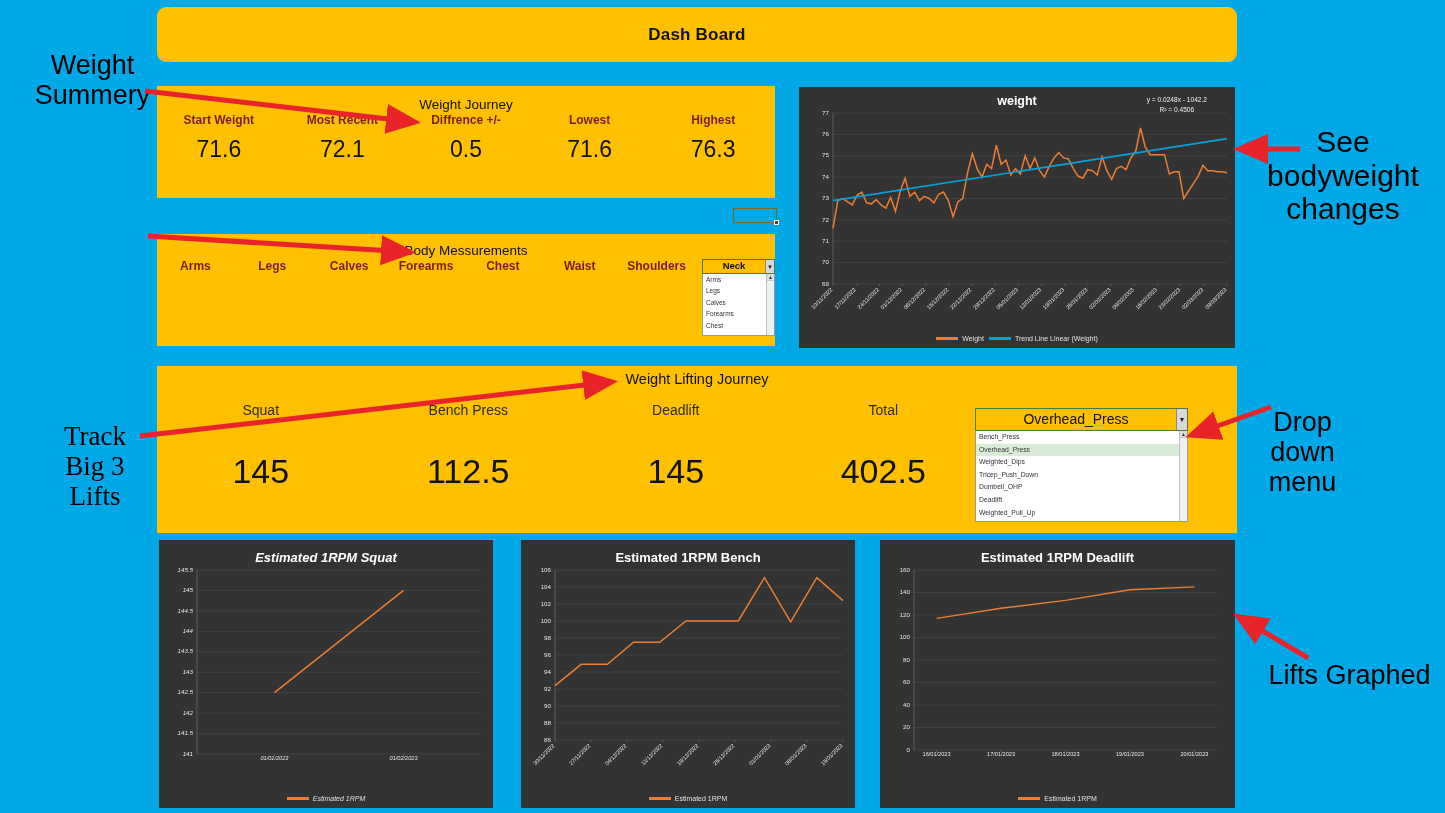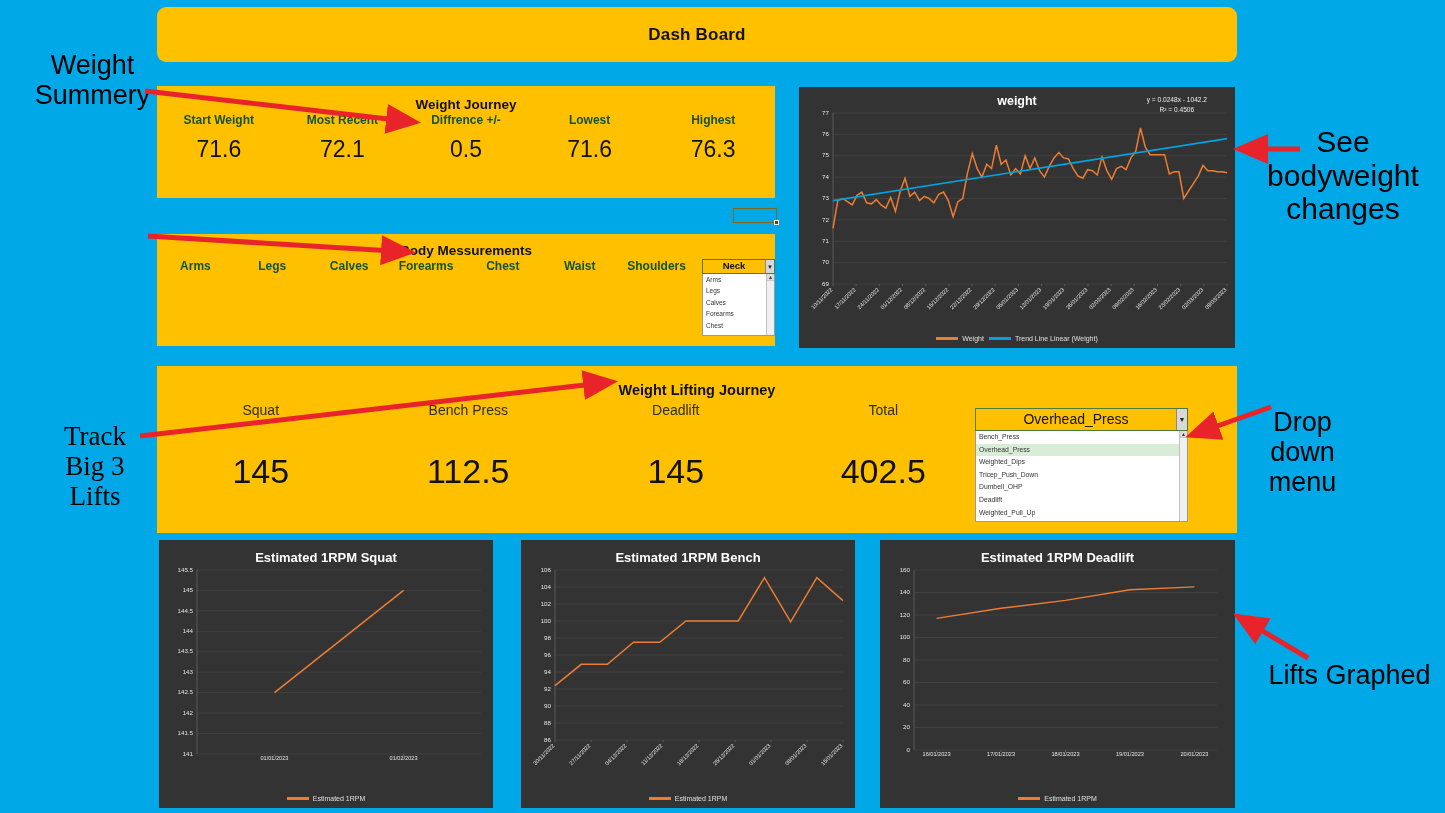--- a/index.html
+++ b/index.html
@@ -20,25 +20,25 @@
     display: flex; align-items: center; justify-content: center;
   }
   #dash-header .title {
     font-size: 17px; font-weight: bold; color: #111;
     letter-spacing: .2px;
   }
 
   
   .metric-title {
     position: absolute; left: 0; right: 0; text-align: center;
-    font-size: 13.5px; font-weight: bold; color: #111;
+    font-size: 13.5px; font-weight: normal; color: #111;
   }
   .metric-cols { position: absolute; left: 0; right: 0; display: flex; }
   .metric-cols .col { flex: 1; text-align: center; }
-  .metric-cols .hdr { font-size: 12px; color: #14532d; font-weight: 600; }
+  .metric-cols .hdr { font-size: 12px; color: #7f1d1d; font-weight: 600; }
   .metric-cols .val { font-size: 23px; color: #111; font-weight: 400; }
 
   
   #weight-journey { left: 157px; top: 86px; width: 618px; height: 112px; }
   #weight-journey .metric-title { top: 11px; }
   #weight-journey .hdr-row { top: 27px; }
   #weight-journey .val-row { top: 50px; }
 
   
   #body-measurements { left: 157px; top: 234px; width: 618px; height: 112px; }
@@ -97,21 +97,21 @@
   
   #lift-combo { left: 975px; top: 408px; width: 213px; }
   #lift-combo .combo-btn { height: 23px; border-width: 1.6px; }
   #lift-combo .combo-label { font-size: 14px; display: flex; align-items: center; justify-content: center; }
   #lift-combo .combo-arrow { width: 11px; font-size: 7px; }
   #lift-combo .combo-list { height: 91px; }
   #lift-combo .combo-item { font-size: 6.8px; line-height: 12.6px; }
 
   
   #lifting-journey { left: 157px; top: 366px; width: 1080px; height: 167px; }
-  #lifting-journey .metric-title { top: 16px; font-size: 14.5px; }
+  #lifting-journey .metric-title { top: 5px; font-size: 14.5px; }
   #lifting-journey .lift-cols { position: absolute; left: 0; top: 36px; width: 830px; display: flex; }
   #lifting-journey .lift-cols .col { flex: 1; text-align: center; }
   #lifting-journey .lift-cols .hdr { font-size: 14px; color: #2e2e1e; }
   #lifting-journey .lift-vals { position: absolute; left: 0; top: 86px; width: 830px; display: flex; }
   #lifting-journey .lift-vals .col { flex: 1; text-align: center; }
   #lifting-journey .lift-vals .val { font-size: 34px; color: #111; }
 
   
   .chart-frame {
     position: absolute; background: #333333;
@@ -132,21 +132,21 @@
 
   
   #weight-chart { left: 797px; top: 85px; width: 440px; height: 265px; }
   #weight-chart .c-title { top: 7px; font-size: 12.5px; }
   #weight-chart .eqn {
     position: absolute; right: 28px; top: 8px; text-align: center;
     color: #f0f0f0; font-size: 6.6px; line-height: 1.45;
   }
 
   
-  #squat-chart    { left: 157px; top: 538px; width: 338px; height: 272px; }
+  #squat-chart    { left: 157px; top: 538px; width: 338px; height: 272px; font-style: italic; }
   #bench-chart    { left: 519px; top: 538px; width: 338px; height: 272px; }
   #deadlift-chart { left: 878px; top: 538px; width: 359px; height: 272px; }
   .bottom-chart .c-title { top: 10px; font-size: 13px; }
 
   .legend-row {
     position: absolute; left: 0; right: 0; bottom: 6px;
     display: flex; align-items: center; justify-content: center; gap: 5px;
   }
   .legend-row .item { display: flex; align-items: center; gap: 4px; }
   .legend-row .swatch { width: 22px; height: 2.4px; }

